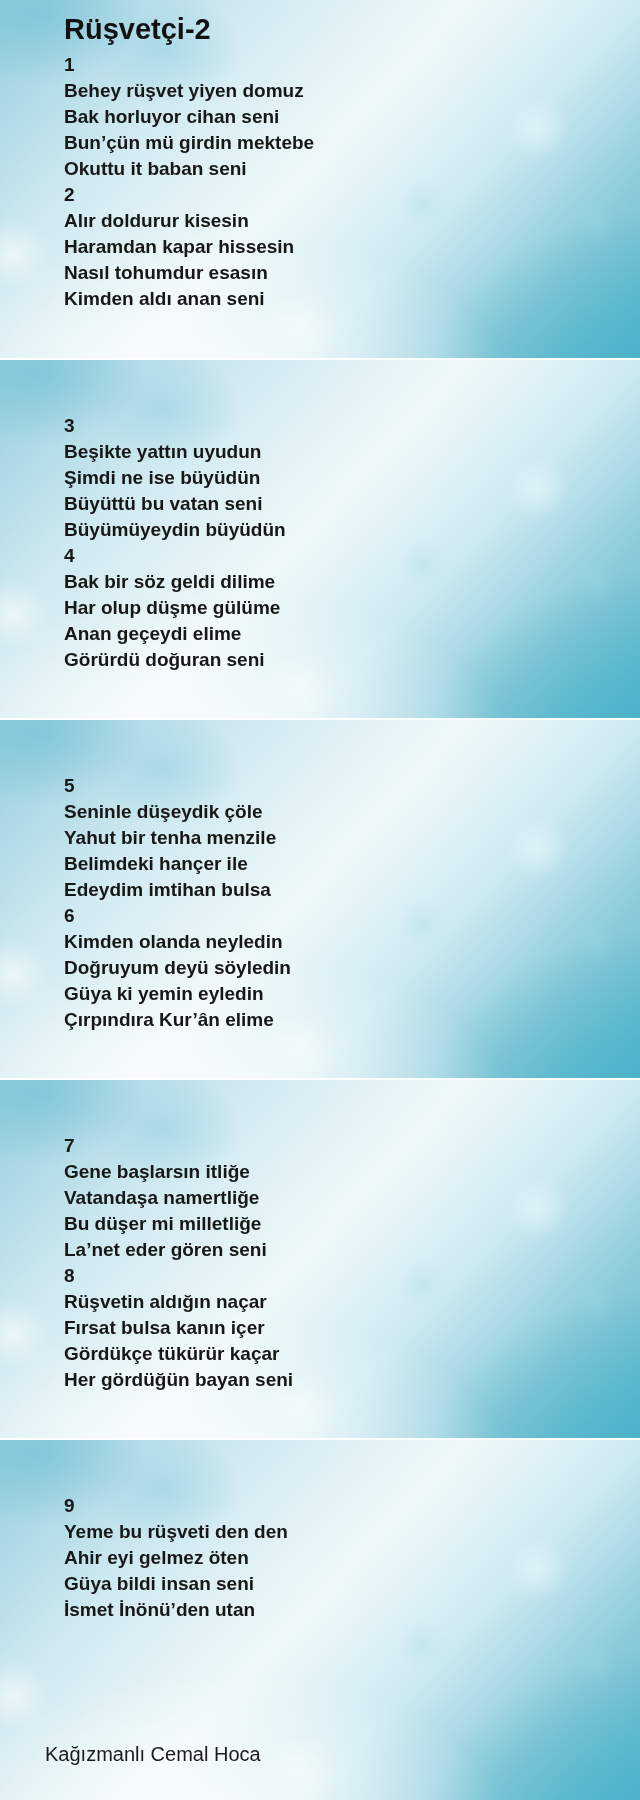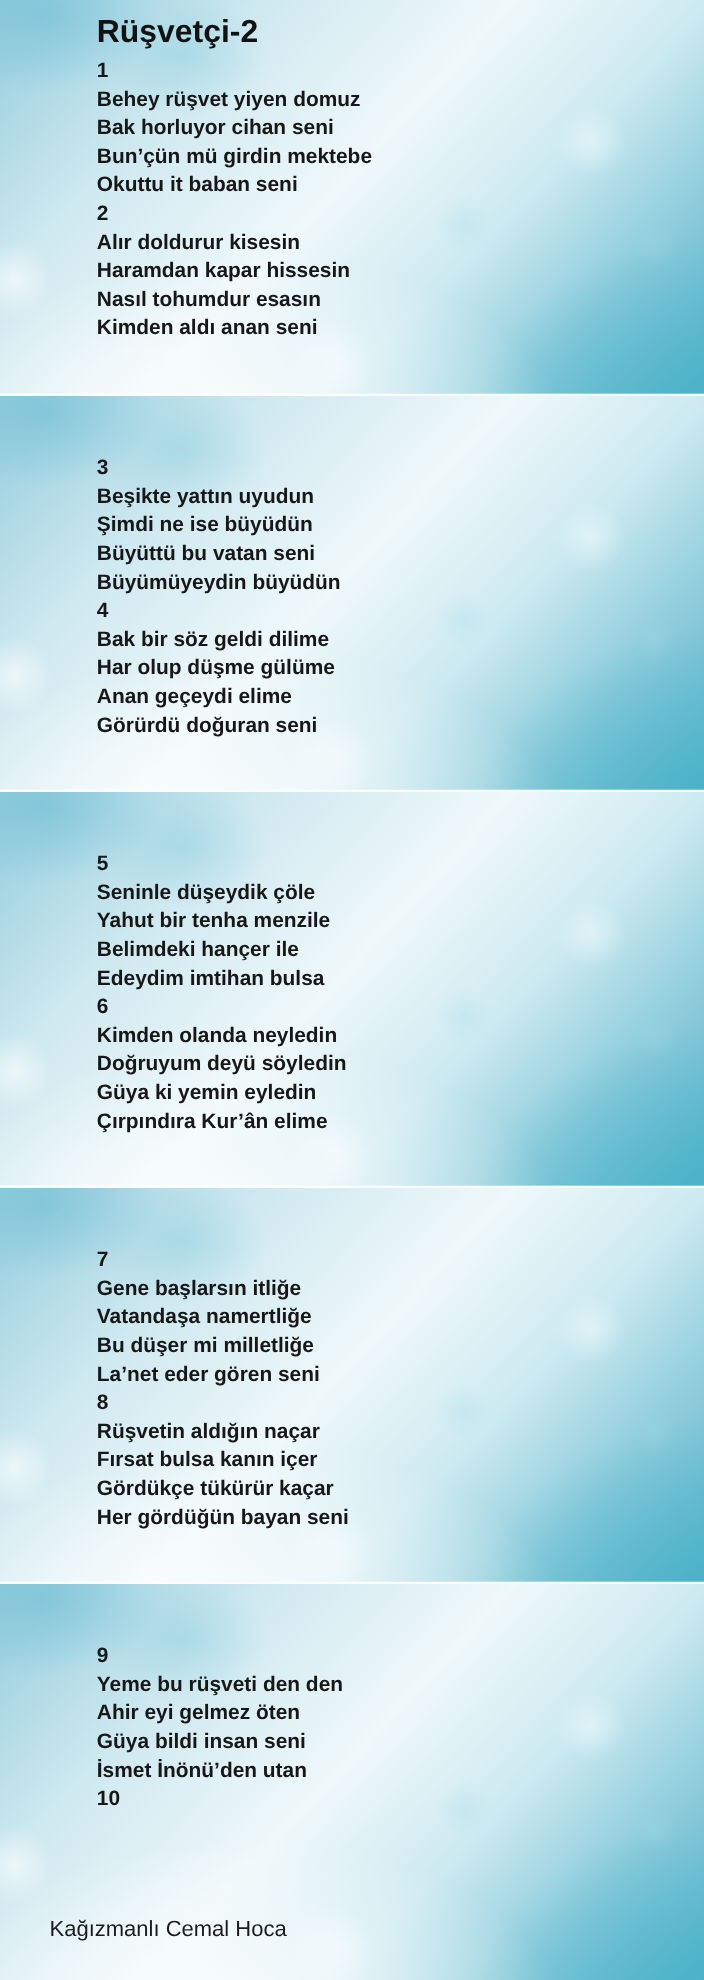--- a/index.html
+++ b/index.html
@@ -29,21 +29,20 @@
       radial-gradient(ellipse 420px 230px at 35% 108%, rgba(255,255,255,0.85), rgba(255,255,255,0) 68%),
       radial-gradient(ellipse 340px 260px at 106% 112%, rgba(64,176,200,0.85), rgba(64,176,200,0) 75%),
       linear-gradient(133deg, #93cddd 0%, #cfe9f0 25%, #eff8fa 48%, #cdeaf1 66%, #8ccbdb 83%, #5cb6ca 100%);
   }
   .tile.seam {
     border-bottom: 2px solid #fcfeff;
   }
   .content {
     padding-left: 64px;
     padding-right: 30px;
-    margin-left: 24px;
   }
   .page-title {
     margin: 0;
     padding-top: 13px;
     font-size: 29px;
     line-height: 32px;
     font-weight: bold;
     color: #121212;
   }
   .poem {
@@ -143,17 +142,16 @@
 </div>
 
 <div class="tile">
   <div class="content">
     <div class="poem no-title">
       <div class="line">9</div>
       <div class="line">Yeme bu rüşveti den den</div>
       <div class="line">Ahir eyi gelmez öten</div>
       <div class="line">Güya bildi insan seni</div>
       <div class="line">İsmet İnönü’den utan</div>
-      <div class="line">10</div>
     </div>
   </div>
   <div class="author">Kağızmanlı Cemal Hoca</div>
 </div>
 
 </body></html>

